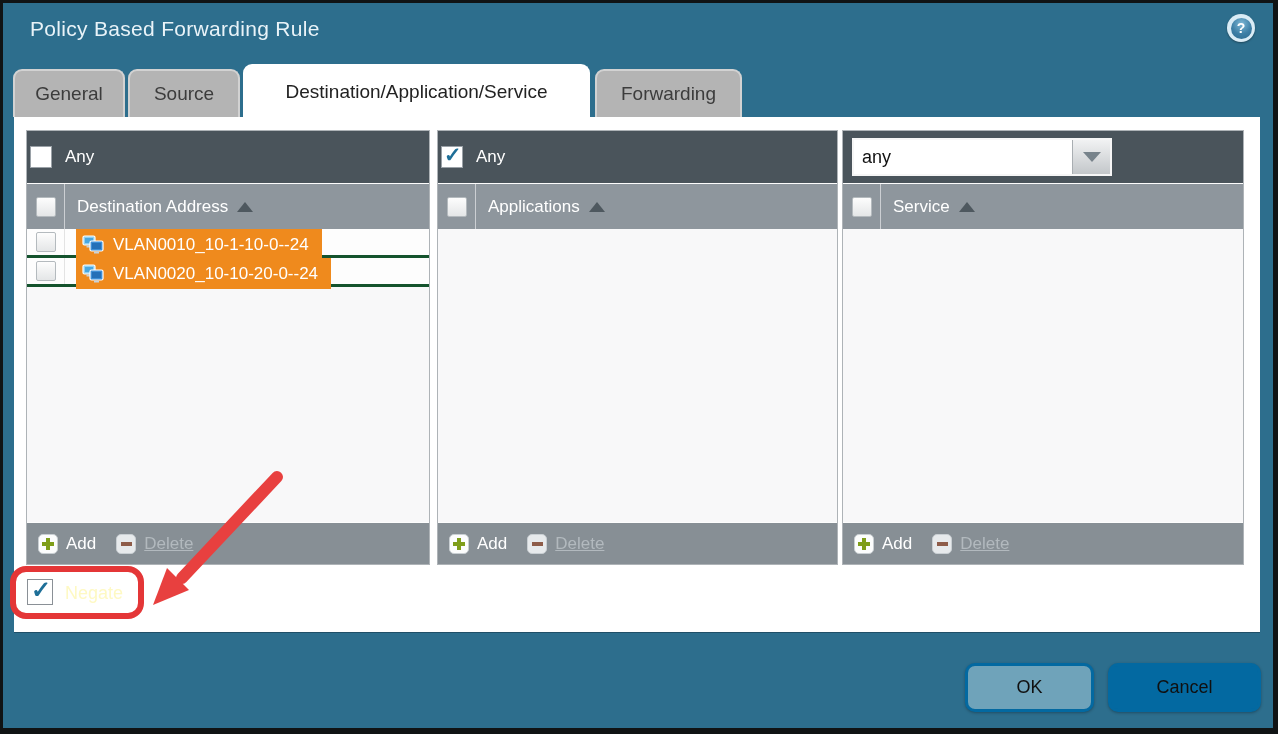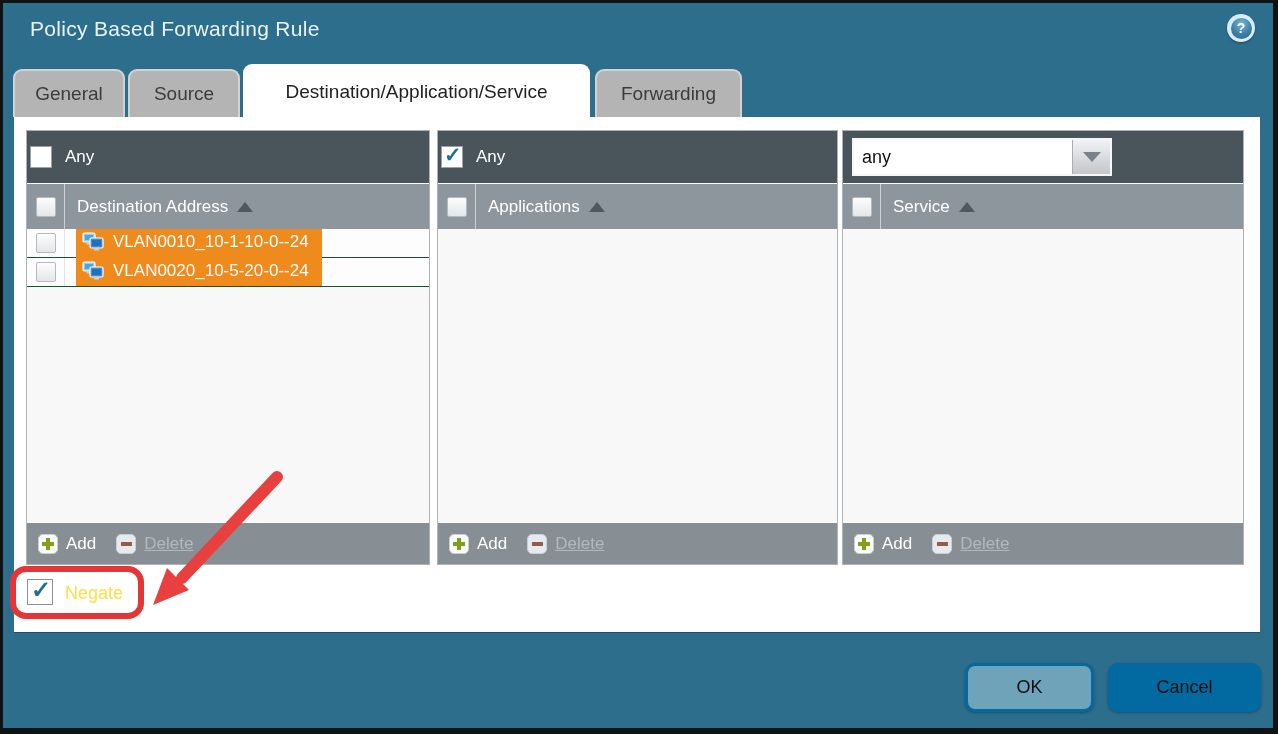--- a/index.html
+++ b/index.html
@@ -45,21 +45,21 @@
 
   .subheader { height:46px; background:#8e969d; display:flex; align-items:center; flex:0 0 auto;
                border-top:1px solid #fdfdfd; }
   .sub-cb-cell { width:38px; height:100%; display:flex; align-items:center; justify-content:center;
                  border-right:1px solid rgba(255,255,255,.55); }
   .sub-label { color:#fff; font-size:17px; margin-left:12px; }
   .sort-asc { width:0; height:0; margin-left:9px; border-left:8px solid transparent;
               border-right:8px solid transparent; border-bottom:10px solid #4e585f; }
 
   .list { flex:1 1 auto; background:#f8f8f9; overflow:hidden; }
-  .row { height:29px; display:flex; align-items:flex-end; background:#fdfdfd; border-bottom:1px solid #14532d; cursor:pointer; }
+  .row { height:29px; display:flex; align-items:flex-start; background:#fdfdfd; border-bottom:3px solid #14532d; cursor:pointer; }
   .row-cb-cell { width:38px; height:100%; display:flex; align-items:center; justify-content:center;
                  border-right:1px solid #e3e3e3; }
   .chip { margin-left:11px; height:31px; background:#ef8a1d; display:inline-flex; align-items:center;
           padding:0 13px 0 6px; color:#fff; font-size:17px; gap:8px; white-space:nowrap; }
 
   .toolbar { height:42px; background:#878f95; display:flex; align-items:center; padding-left:11px; gap:20px; flex:0 0 auto;
              border-top:1px solid #fdfdfd; }
   .tool-group { display:inline-flex; align-items:center; gap:8px; cursor:pointer; }
   .tool-label-add { color:#ffffff; font-size:17px; }
   .tool-label-del { color:#b2b9be; font-size:17px;text-decoration:underline; }
@@ -81,21 +81,21 @@
 
   
   .combo { margin-left:6px; width:260px; height:38px; display:flex; border:2px solid #f6f6f6; cursor:pointer; }
   .combo-value { flex:1; background:#fff; color:#111; font-size:18px; line-height:34px; padding-left:8px; }
   .combo-btn { width:38px; background:linear-gradient(#f1f2f3,#c3c7ca); border-left:1px solid #a9aeb2;
                display:flex; align-items:center; justify-content:center; }
   .combo-btn .tri { width:0; height:0; border-left:9px solid transparent; border-right:9px solid transparent;
                     border-top:10px solid #77838b; }
 
   
-  .negate-label { position:absolute; left:65px; top:583px; font-size:18px; color:#fde047; z-index:4; }
+  .negate-label { position:absolute; left:65px; top:583px; font-size:18px; color:#fef9c3; z-index:4; }
   .negate-cb { position:absolute; left:27px; top:579px; z-index:4; cursor:pointer; }
   .negate-highlight { position:absolute; left:10px; top:566px; width:134px; height:53px; border:6px solid #e43637;
                       border-radius:16px; z-index:5; pointer-events:none; }
   .arrow-overlay { position:absolute; inset:0; z-index:6; pointer-events:none; }
 
   
   .btn { position:absolute; top:663px; height:49px; border:3px solid #0369a1; border-radius:10px;
          font-size:18px; color:#101010; display:flex; align-items:center; justify-content:center;
          z-index:3; cursor:pointer; box-shadow:0 1px 3px rgba(0,0,0,.3); }
   .btn-ok { left:965px; width:129px; background:#6fa3ba; }
@@ -154,21 +154,21 @@
         </span>
         <span class="chip">
           <svg width="23" height="19" viewBox="0 0 23 19">
             <rect x="1" y="1" width="12" height="9" rx="1.5" fill="#8fd0f2" stroke="#ffffff" stroke-width="1.2"></rect>
             <rect x="3" y="3" width="8" height="5" fill="#4aa7e0"></rect>
             <rect x="4.5" y="10.5" width="5" height="2" fill="#c9d2d8"></rect>
             <rect x="8" y="6" width="13" height="10" rx="1.5" fill="#3c8ed6" stroke="#ffffff" stroke-width="1.2"></rect>
             <rect x="10" y="8" width="9" height="6" fill="#2470b8"></rect>
             <rect x="12" y="16.5" width="5" height="2" fill="#c9d2d8"></rect>
           </svg>
-          <span>VLAN0020_10-5-20-0--24</span>
+          <span>VLAN0020_10-10-20-0--24</span>
         </span>
       </div>
     </div>
     <div class="toolbar">
       <span class="tool-group">
         <span class="ic-box ic-add"></span>
         <span class="tool-label-add">Add</span>
       </span>
       <span class="tool-group">
         <span class="ic-box ic-del"></span>

